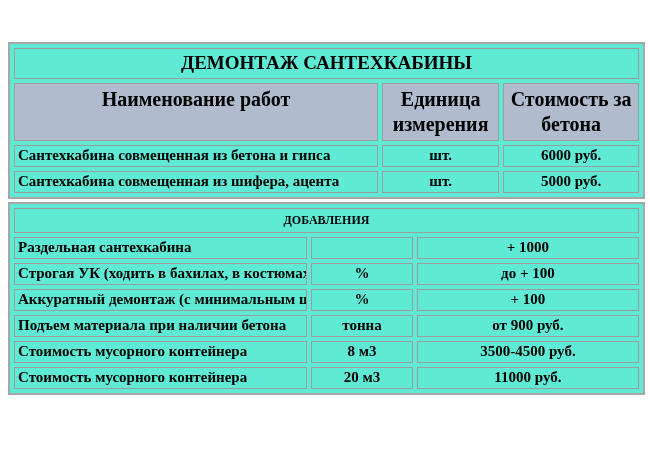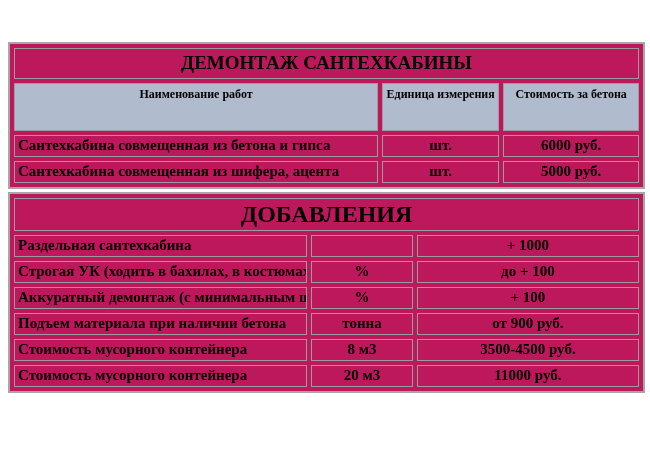--- a/index.html
+++ b/index.html
@@ -25,44 +25,44 @@
     left: 8px;
     top: 42px;
     width: 637px;
   }
   table.tbl {
     width: 100%;
     table-layout: fixed;
     border-collapse: separate;
     border-spacing: 4px;
     border: 2px solid #a7a7a7;
-    background: #be185d;
+    background: #5eead4;
     font-family: Liberation Serif, serif;
   }
   table.t1 { margin-bottom: 3px; }
   .tbl td, .tbl th {
     border: 1px solid #9c9c9c;
     overflow: hidden;
     white-space: nowrap;
   }
   .title-cell {
     text-align: center;
     vertical-align: middle;
     font-size: 19px;
     line-height: 1.2;
     height: 27px;
     padding: 1px 2px;
   }
   .t2 .title-cell {
-    font-size: 24px;
+    font-size: 12px;
     height: 21px;
   }
   th.hdr {
     background: #b0bccd;
-    font-size: 12px;
+    font-size: 20px;
     line-height: 1.25;
     text-align: center;
     vertical-align: top;
     padding: 3px 2px;
     height: 40px;
     white-space: normal;
   }
   td.cell {
     font-size: 15px;
     line-height: 1.15;

